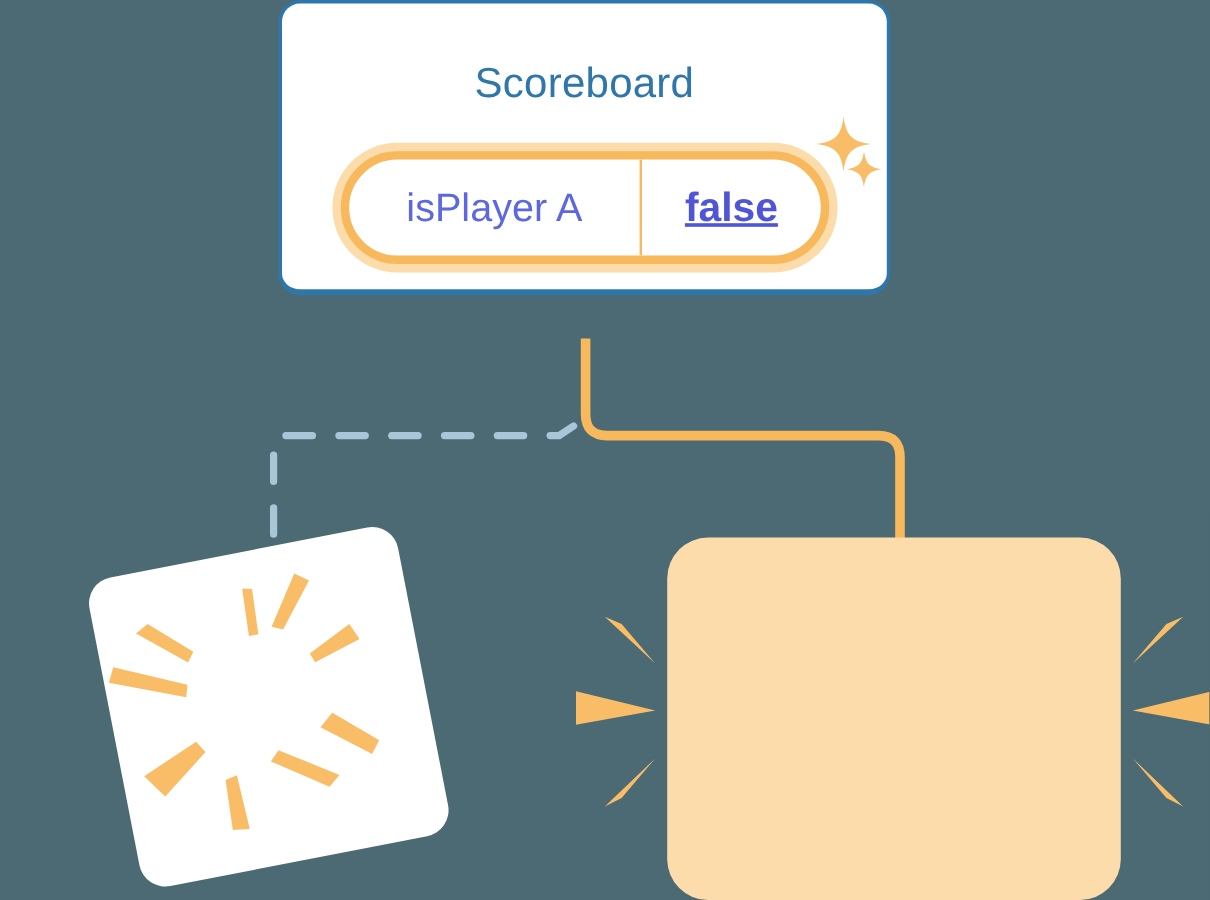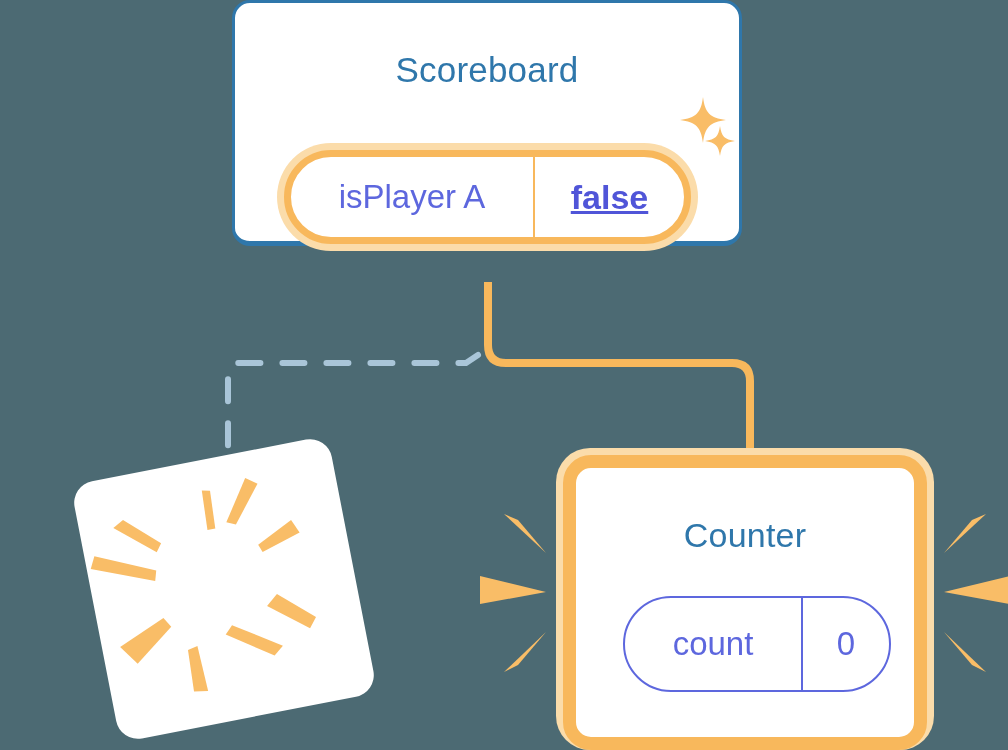--- a/index.html
+++ b/index.html
@@ -47,21 +47,20 @@
     margin-top: 47px;
   }
 
   
   .pill-amber-wrap {
     position: absolute;
     left: 42px;
     top: 116px;
     width: 421px;
     height: 108px;
-    margin-top: 24px;
   }
   .pill-amber-glow {
     position: absolute;
     left: 0; top: 0;
     width: 100%; height: 100%;
     border-radius: 54px;
     background: #fbdcaa;
   }
   .pill-amber {
     position: absolute;
@@ -245,22 +244,14 @@
       <path d="M23 0 C25 16 30 21 46 23 C30 25 25 30 23 46 C21 30 16 25 0 23 C16 21 21 16 23 0 Z" fill="#f9bd67"></path>
     </svg>
   </div>
   <div class="sparkle" style="left:705px; top:126px;">
     <svg viewBox="0 0 30 30" width="30" height="30">
       <path d="M15 0 C16.5 10.5 19.5 13.5 30 15 C19.5 16.5 16.5 19.5 15 30 C13.5 19.5 10.5 16.5 0 15 C10.5 13.5 13.5 10.5 15 0 Z" fill="#f9bd67"></path>
     </svg>
   </div>
 
   <div class="counter-card-glow"></div>
-  <div class="counter-card">
-    <div class="card-title">Counter</div>
-
-    <div class="pill-plain">
-      <div class="pill-key">count</div>
-      <div class="pill-val">0</div>
-    </div>
-  </div>
 
 </div>
 
 </body></html>

